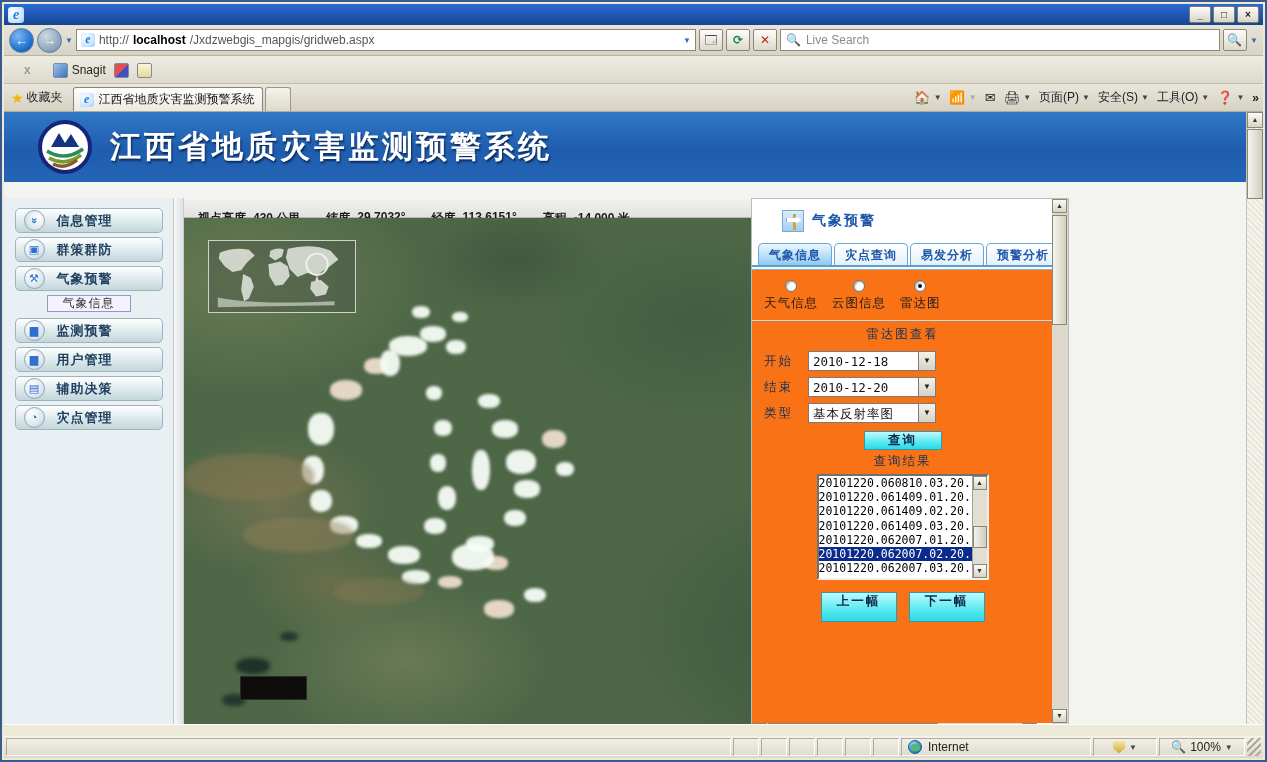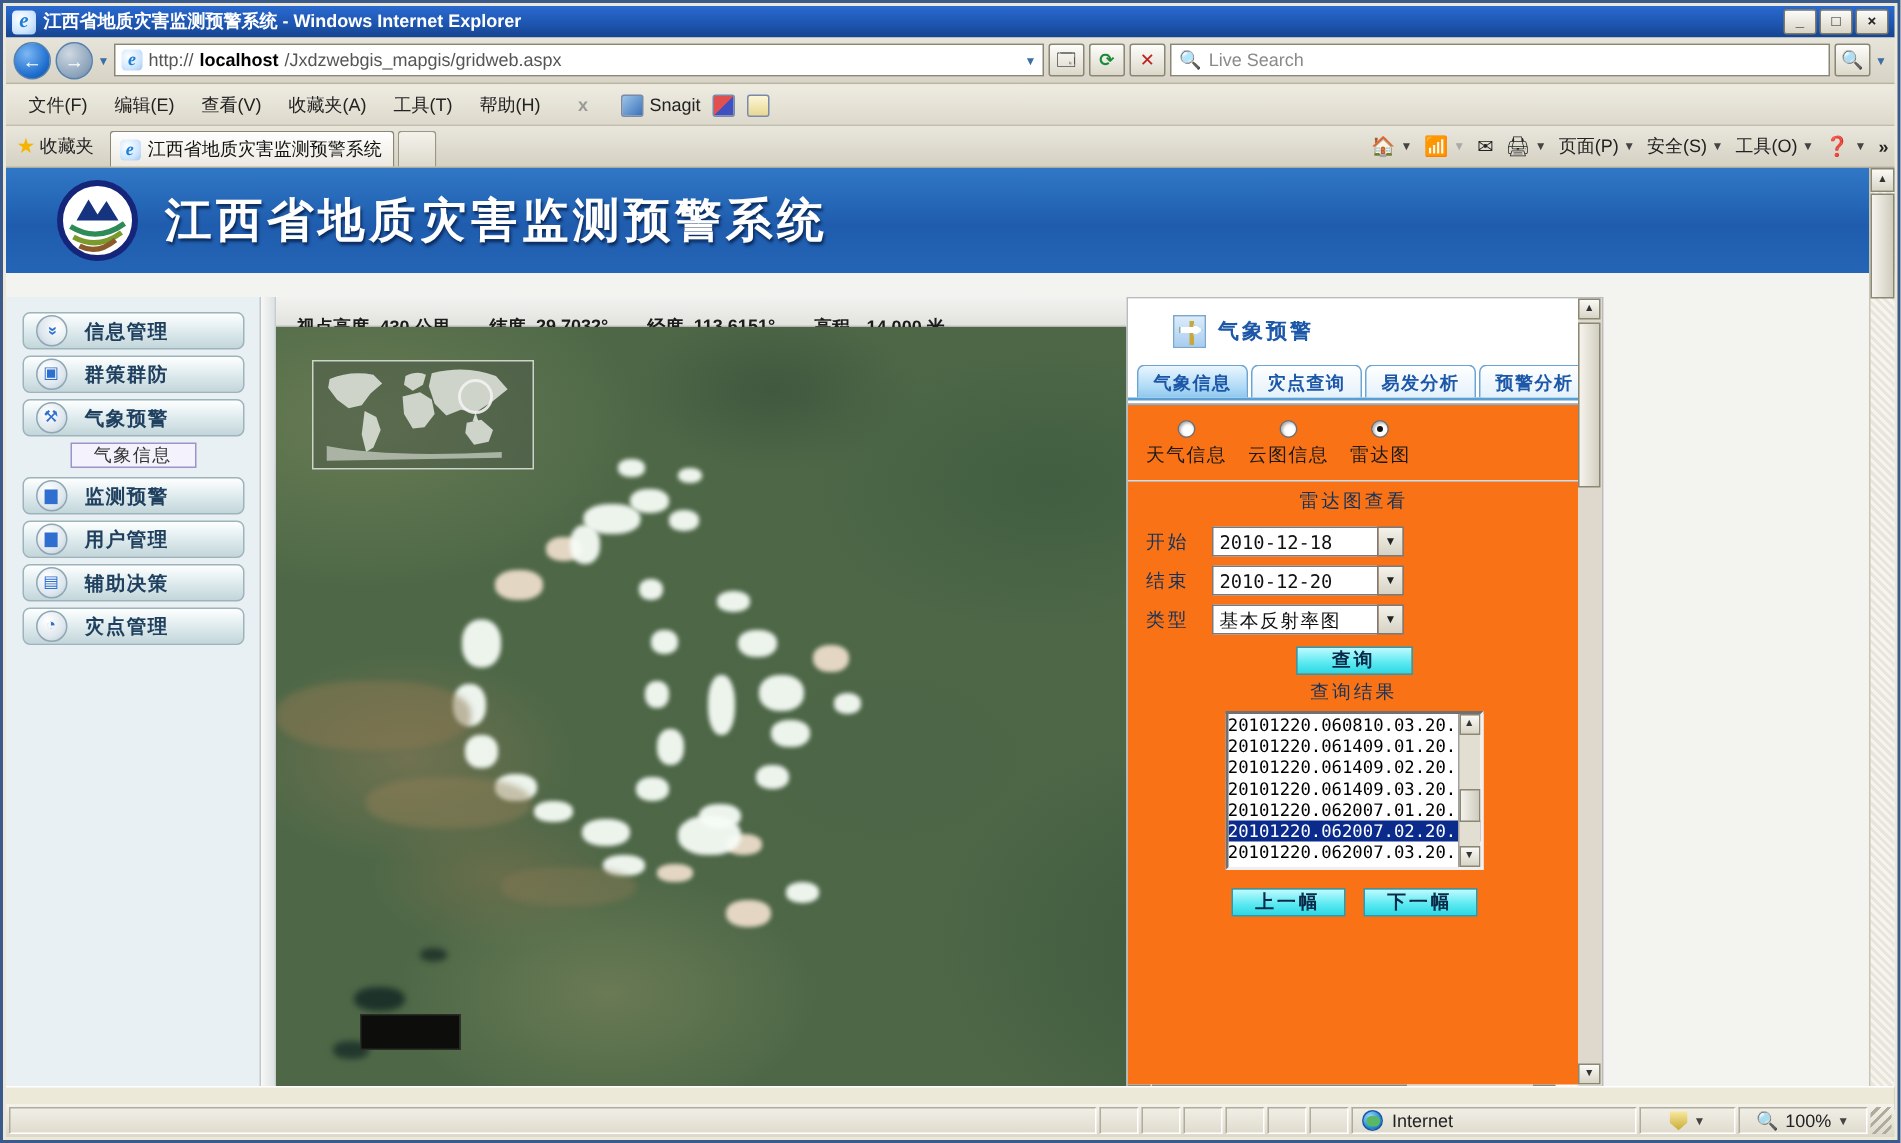--- a/index.html
+++ b/index.html
@@ -152,21 +152,21 @@
   .btn-query { display:block; width:78px; height:19px; margin:8px auto 0 auto; line-height:17px; }
   .results-title { text-align:center; font-size:12.5px; color:#14325a; letter-spacing:2px; padding:3px 0 2px 0; }
   .listbox { position:relative; width:172px; height:106px; margin:2px auto 0 auto; background:#fff;
     border:2px solid; border-color:#707070 #f0f0f0 #f0f0f0 #707070; overflow:hidden; }
   .listrow { font:11.5px "DejaVu Sans Mono",monospace; color:#000; padding:0 0; white-space:nowrap; line-height:14.2px; }
   .listrow.sel { background:#0a2a8c; color:#fff; }
   .lb-scroll { position:absolute; right:0; top:0; width:15px; bottom:0; background:#e2ded2; border-left:1px solid #a0a0a0; }
   .sbtn { position:absolute; left:0; width:14px; height:14px; background:linear-gradient(#fbfaf6,#d8d4c6); border:1px solid #8a8775; font-size:7px; text-align:center; line-height:12px; color:#333; }
   .lb-thumb { position:absolute; left:0; top:50px; width:14px; height:22px; background:linear-gradient(90deg,#f4f2ec,#cfccbe); border:1px solid #8a8775; }
   .pgbtns { display:flex; justify-content:center; gap:12px; margin-top:12px; }
-  .pgbtn { width:76px; height:19px; line-height:17px; }
+  .pgbtn { width:76px; height:30px; line-height:17px; }
   
   .p-vscroll { position:absolute; right:0; top:0; width:16px; bottom:16px; background:#ded9cc; }
   .p-vthumb { position:absolute; left:0; top:16px; width:15px; height:110px; background:linear-gradient(90deg,#f6f4ee,#d2cec0); border:1px solid #8a8775; }
   .p-hscroll { position:absolute; left:0; bottom:0; height:16px; right:16px; background:#ded9cc; }
   .p-hthumb { position:absolute; top:0; left:16px; height:15px; width:170px; background:linear-gradient(#f6f4ee,#d2cec0); border:1px solid #8a8775; }
   .hbtn { position:absolute; top:0; width:15px; height:15px; background:linear-gradient(#fbfaf6,#d8d4c6); border:1px solid #8a8775; font-size:7px; text-align:center; line-height:13px; color:#333; }
   .corner { position:absolute; right:0; bottom:0; width:16px; height:16px; background:#d8d4c6; }
 
   
   .pg-scroll { position:absolute; right:2px; top:110px; width:17px; height:628px; background:#f3f1ea;
@@ -191,21 +191,20 @@
   .grip { width:14px; background:repeating-linear-gradient(135deg,transparent 0 3px,#b0ac9c 3px 5px); }
   .dropcaret { font-size:8px; color:#444; }
 </style>
 </head>
 <body>
 
 <div id="win">
 
   <div class="titlebar">
     <span class="ie-ico">e</span>
-    <span>江西省地质灾害监测预警系统 - Windows Internet Explorer</span>
     <span class="win-btns">
       <span class="winbtn">_</span>
       <span class="winbtn">□</span>
       <span class="winbtn">×</span>
     </span>
   </div>
 
   <div class="addrrow">
     <span class="navcirc nav-back">←</span>
     <span class="navcirc nav-fwd">→</span>
@@ -222,28 +221,20 @@
     <span class="sq-btn" style="color:#c02020;font-weight:bold">✕</span>
     <span class="searchbox">
       <span style="color:#9a9a9a">🔍</span>
       <span>Live Search</span>
     </span>
     <span class="sq-btn" style="color:#2a6ad0">🔍</span>
     <span class="tiny-drop">▼</span>
   </div>
 
   <div class="menurow">
-    <span id="menu-items" style="display:flex">
-        <span class="menu-item">文件(F)</span>
-        <span class="menu-item">编辑(E)</span>
-        <span class="menu-item">查看(V)</span>
-        <span class="menu-item">收藏夹(A)</span>
-        <span class="menu-item">工具(T)</span>
-        <span class="menu-item">帮助(H)</span>
-      </span>
     <span class="tool-x">x</span>
     <span class="snagit">
       <span class="mini-ico ico-snag"></span>
       <span>Snagit</span>
     </span>
     <span class="mini-ico ico-grid"></span>
     <span class="mini-ico ico-note" style="margin-left:6px"></span>
   </div>
 
   <div class="favrow">

